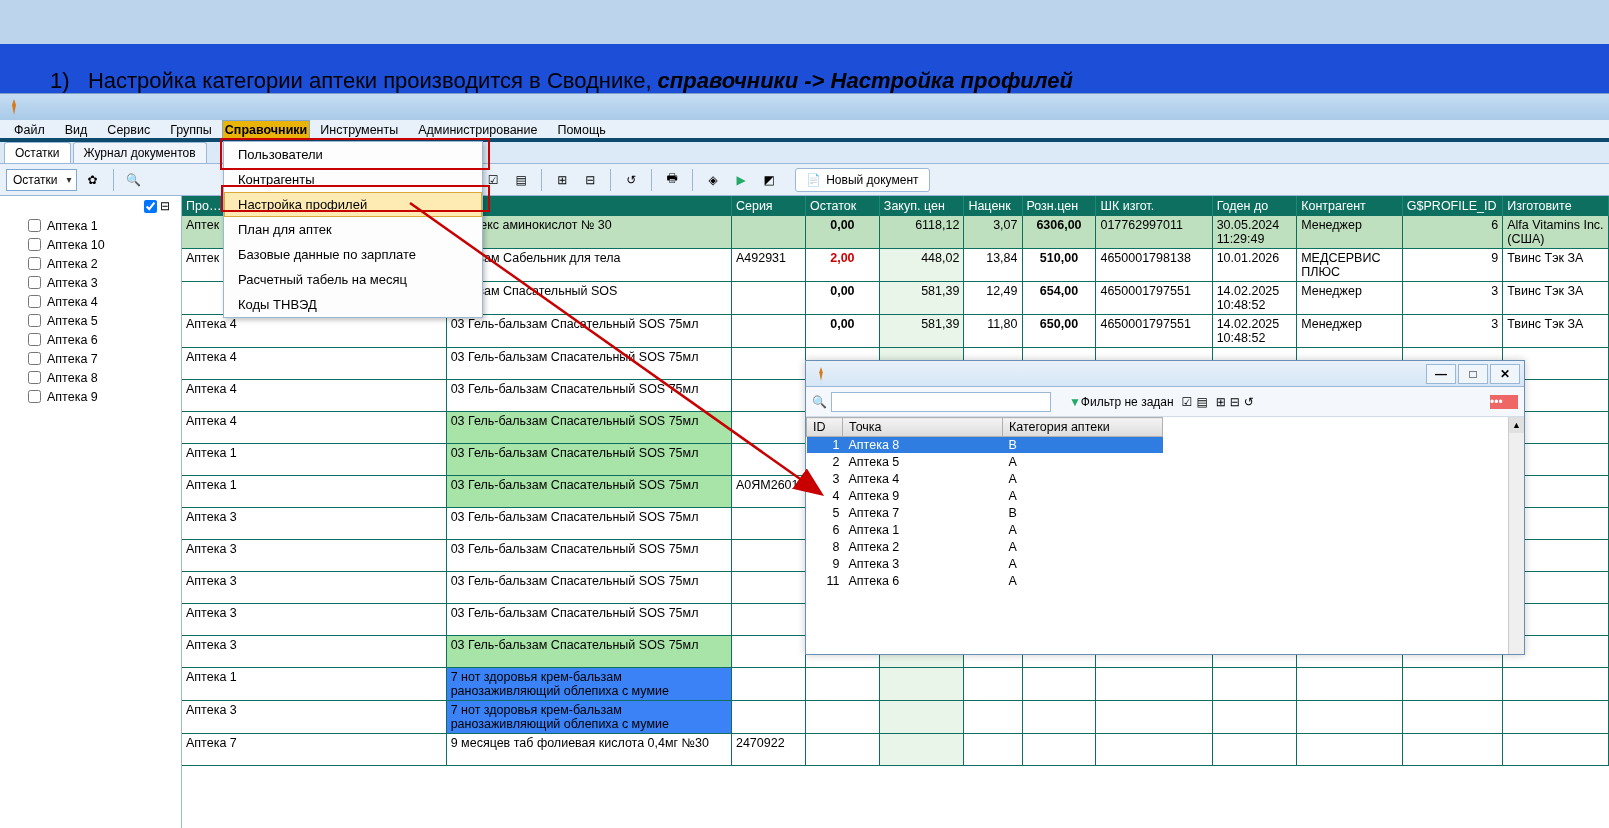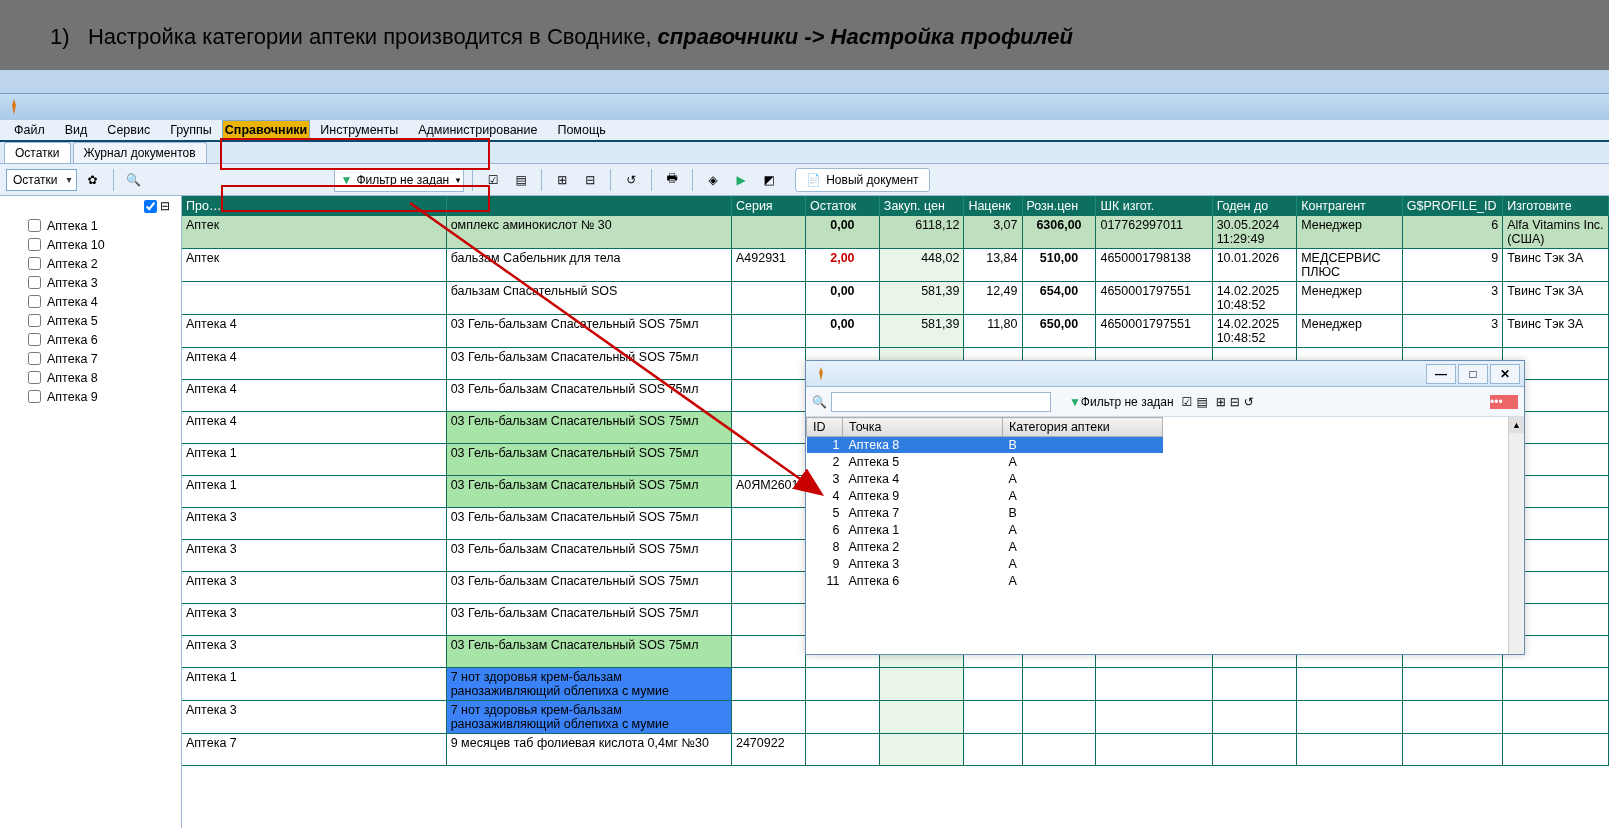--- a/index.html
+++ b/index.html
@@ -7,24 +7,25 @@
     margin: 0;
     font-family: Tahoma, Arial, sans-serif;
     font-size: 12px;
     background: #bcd4ec;
     width: 1609px;
     height: 828px;
     overflow: hidden;
     position: relative;
   }
   .instruction {
-    background: #737373;
+    background: #1d4ed8;
     padding: 24px 50px 20px 50px;
     font-size: 22px;
     color: #000;
+    margin-top: 44px;
   }
   .instruction .italic { font-style: italic; font-weight: 600; }
   .app-window {
     position: absolute;
     top: 93px;
     left: 0;
     right: 0;
     bottom: 0;
     background: #bcd4ec;
     border-top: 1px solid #7a9ec7;
@@ -36,21 +37,21 @@
     align-items: center;
     padding: 0 6px;
     font-size: 13px;
     color: #1a1a1a;
   }
   .titlebar .rocket { width: 16px; height: 16px; margin-right: 6px; }
   .titlebar .title-text { flex: 1; text-align: center; color: #222; }
   .menubar {
     height: 22px;
     background: #e8f1fa;
-    border-bottom: 2px solid #0c4a6e;
+    border-bottom: 4px solid #0c4a6e;
     display: flex;
     align-items: stretch;
     padding: 0 4px;
     font-size: 12.5px;
   }
   .menubar .mitem {
     padding: 3px 10px;
     cursor: default;
   }
   .menubar .mitem.active {
@@ -688,20 +689,29 @@
               <td></td>
               <td></td>
               <td class="num"></td>
               <td></td>
             </tr>
           </tbody>
         </table>
     </div>
   </div>
 
+  <div class="dropdown" id="dropdown">
+      <div class="ditem">Пользователи</div>
+      <div class="ditem">Контрагенты</div>
+      <div class="ditem hl">Настройка профилей</div>
+      <div class="ditem">План для аптек</div>
+      <div class="ditem">Базовые данные по зарплате</div>
+      <div class="ditem">Расчетный табель на месяц</div>
+      <div class="ditem">Коды ТНВЭД</div>
+    </div>
 
   <div class="highlight-box" style="top:44px; left:220px; width:270px; height:32px;"></div>
   <div class="highlight-box" style="top:91px; left:221px; width:269px; height:27px;"></div>
 
 </div>
 
 <div class="child-window">
   <div class="child-titlebar">
     <svg class="rocket" viewBox="0 0 16 16">
         <path d="M8 0 L10 6 L8 16 L6 6 Z" fill="#d97a1a"></path>

